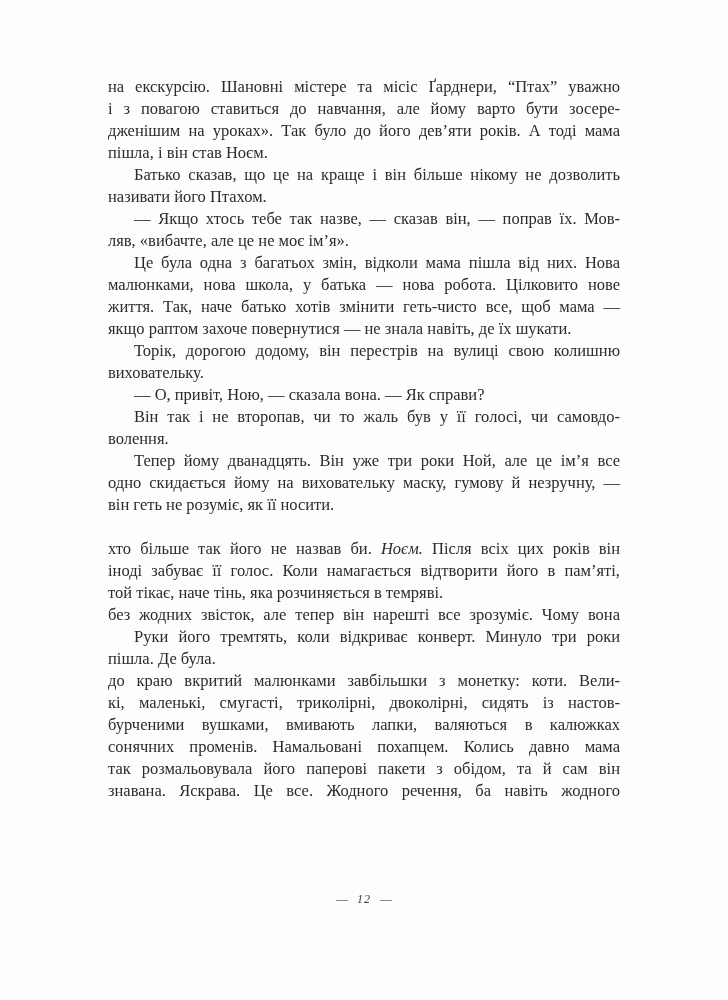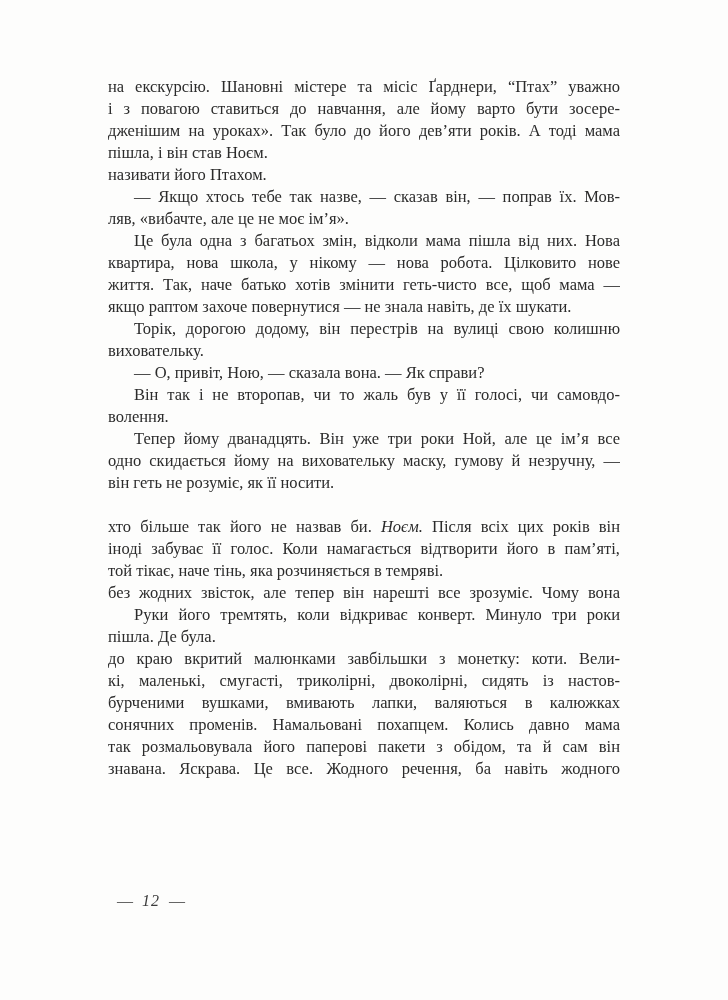--- a/index.html
+++ b/index.html
@@ -31,50 +31,51 @@
     overflow: hidden;
     white-space: normal;
   }
   .line.just { text-align-last: justify; }
   .line.indent { text-indent: 26px; }
   .it { font-style: italic; }
   .footer {
     position: absolute;
     left: 108px; top: 892px;
     width: 512px;
-    text-align: left;
-    font-size: 16px;
+    text-align: center;
+    font-size: 12px;
     color: #3a3a3a;
   }
   .footer .dash { display: inline-block; margin: 0 9px; color: #4a4a4a; }
   .footer .num { font-style: italic; letter-spacing: 1px; }
 </style>
 </head>
 <body>
 
 <div class="sheet">
 
   <div class="page-text">
 
   <div class="paragraph">
         <div class="line just">на екскурсію. Шановні містере та місіс Ґарднери, “Птах” уважно</div>
         <div class="line just">і з повагою ставиться до навчання, але йому варто бути зосере-</div>
         <div class="line just">дженішим на уроках». Так було до його дев’яти років. А тоді мама</div>
         <div class="line">пішла, і він став Ноєм.</div>
       </div>
       <div class="paragraph">
+        <div class="line just indent">Батько сказав, що це на краще і він більше нікому не дозволить</div>
         <div class="line">називати його Птахом.</div>
       </div>
       <div class="paragraph">
         <div class="line just indent">— Якщо хтось тебе так назве, — сказав він, — поправ їх. Мов-</div>
         <div class="line">ляв, «вибачте, але це не моє ім’я».</div>
       </div>
       <div class="paragraph">
         <div class="line just indent">Це була одна з багатьох змін, відколи мама пішла від них. Нова</div>
-        <div class="line just">квартира, нова школа, у нікому — нова робота. Цілковито нове</div>
+        <div class="line just">малюнками, нова школа, у батька — нова робота. Цілковито нове</div>
         <div class="line just">життя. Так, наче батько хотів змінити геть-чисто все, щоб мама —</div>
         <div class="line">якщо раптом захоче повернутися — не знала навіть, де їх шукати.</div>
       </div>
       <div class="paragraph">
         <div class="line just indent">Торік, дорогою додому, він перестрів на вулиці свою колишню</div>
         <div class="line">виховательку.</div>
       </div>
       <div class="paragraph">
         <div class="line indent">— О, привіт, Ною, — сказала вона. — Як справи?</div>
       </div>

